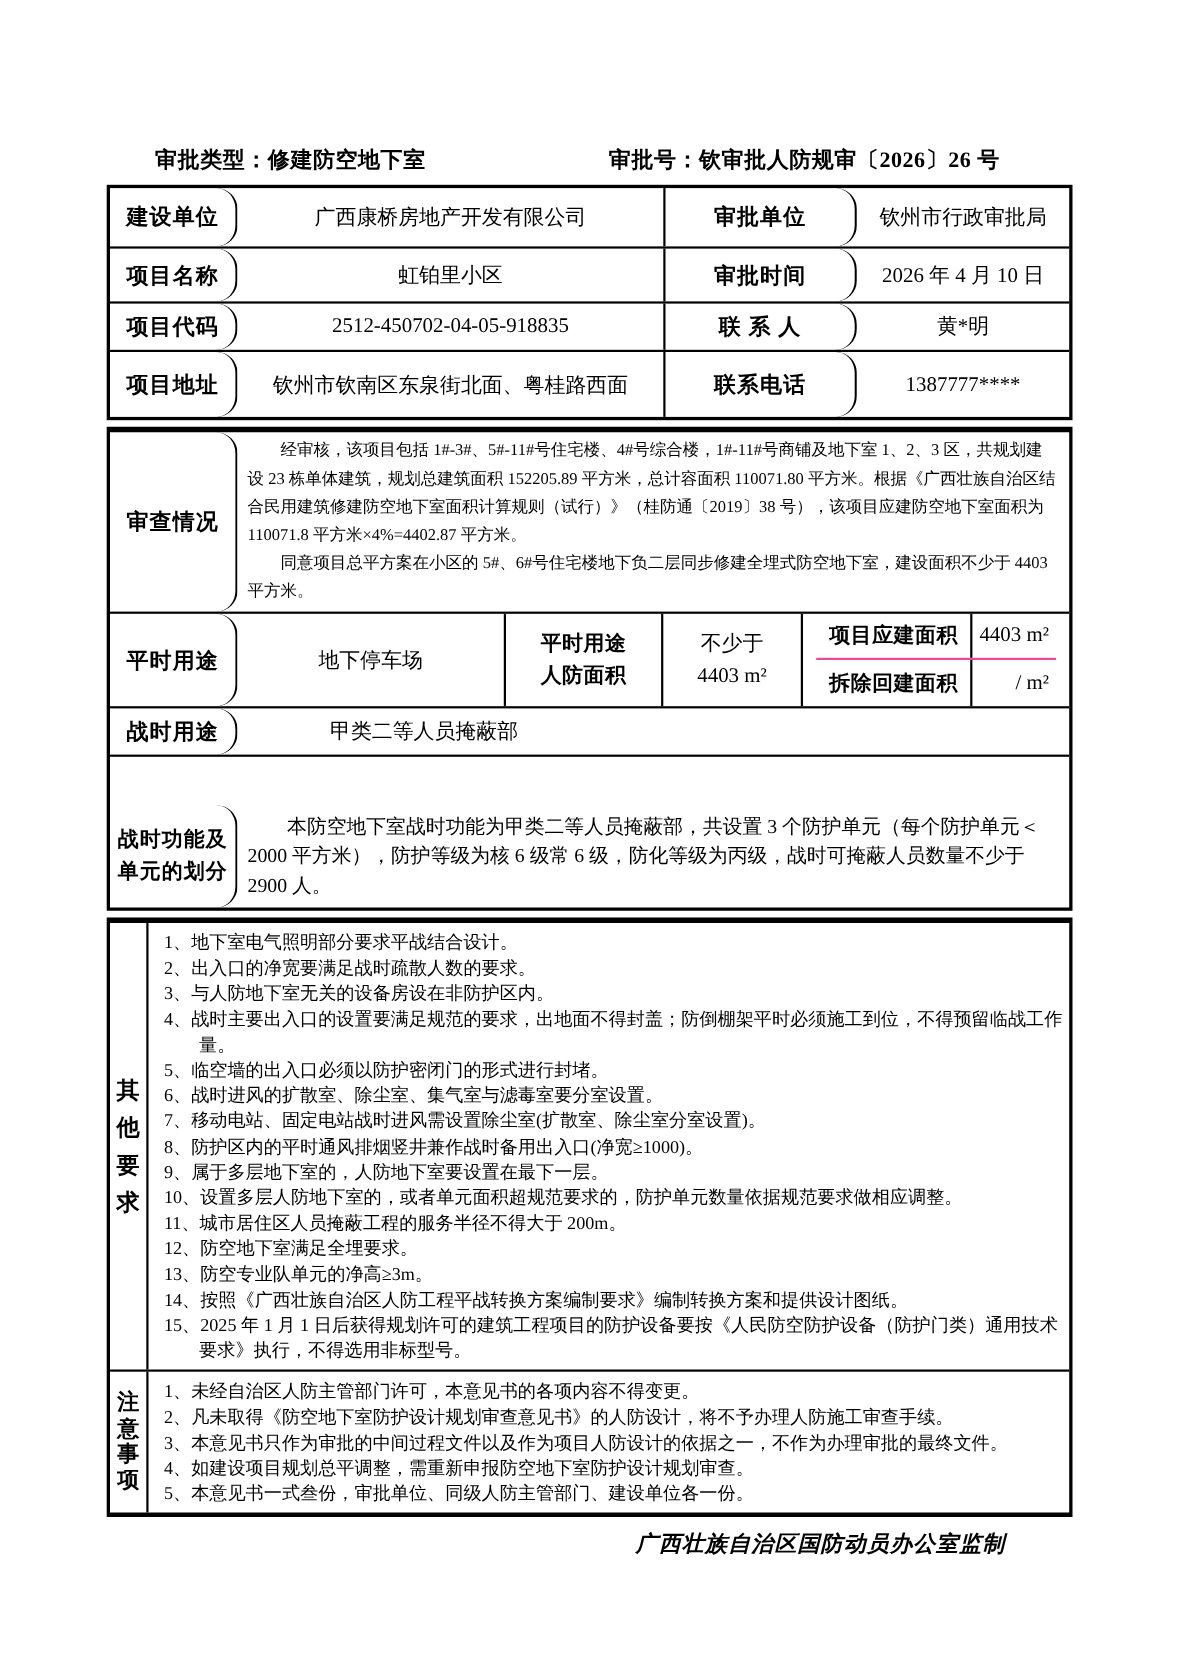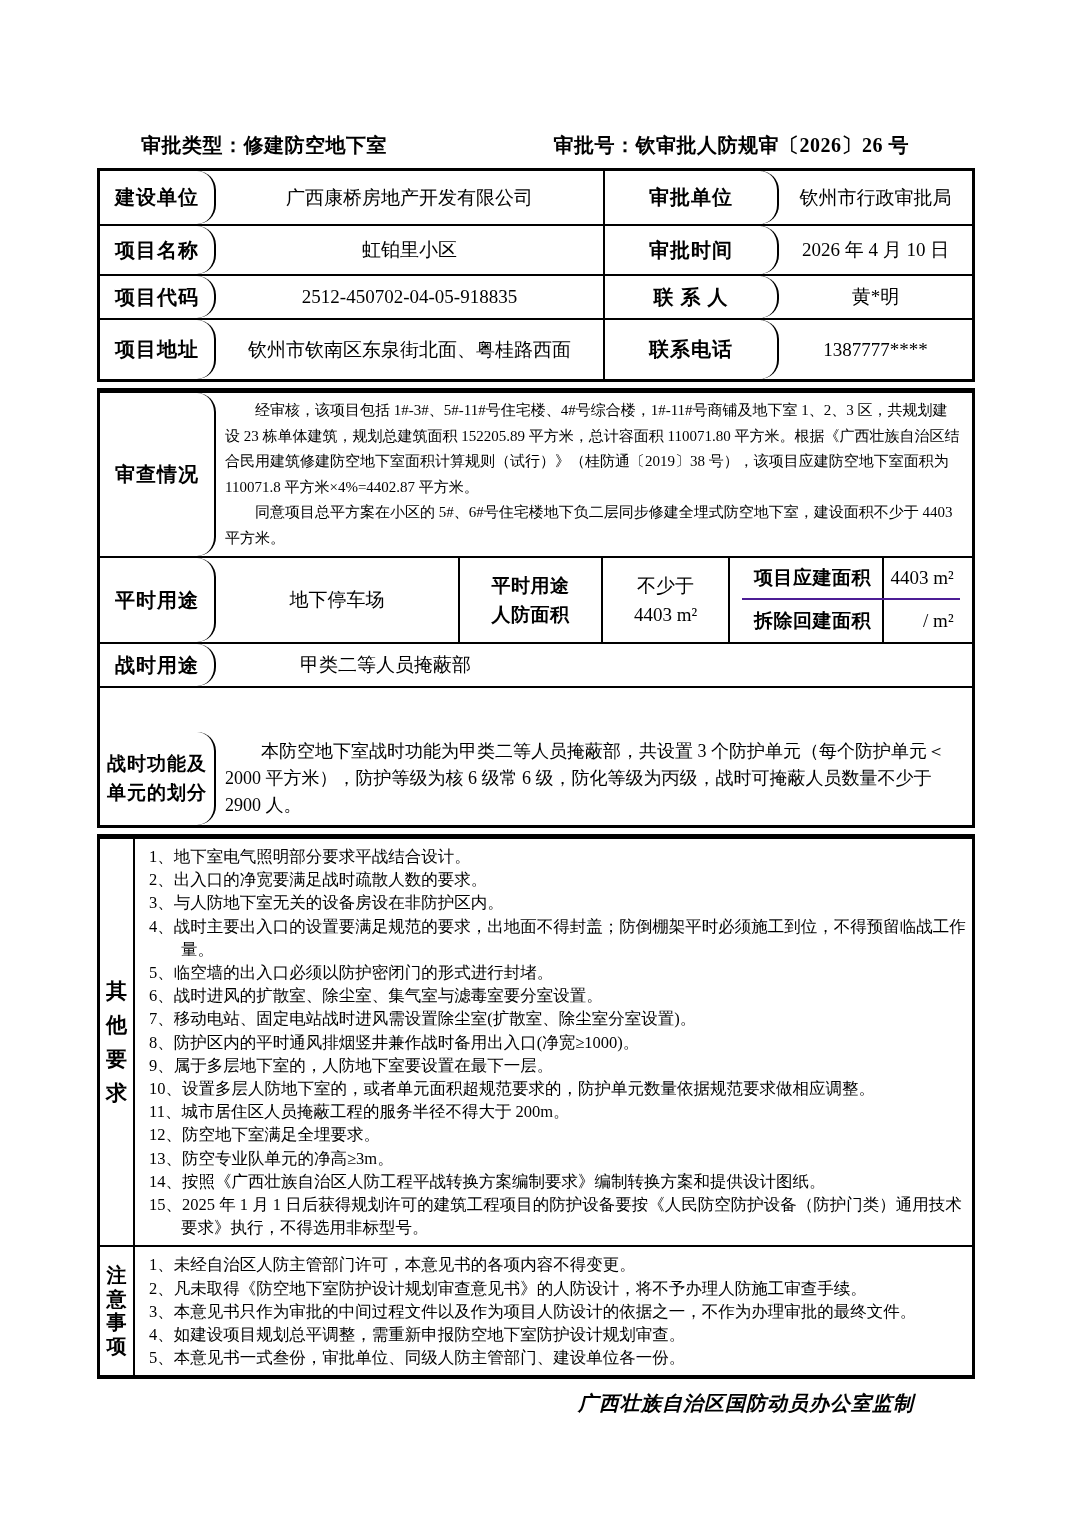--- a/index.html
+++ b/index.html
@@ -35,21 +35,21 @@
 
   
   .t2 { border-top-width:5px; margin-top:6px; }
   .t2-review { grid-template-columns:116px 1fr; }
   .review-text { display:block; text-align:left; font-size:15px; line-height:25.5px;
                  padding:5px 10px 5px 9px; }
   .review-text p { text-indent:2em; }
 
   .t2-pe { grid-template-columns:116px 244px 143px 127px 1fr; min-height:86px; }
   .pe-sub { display:grid; grid-template-rows:1fr 1fr; padding:0; align-items:stretch; }
-  .pe-sub-row { display:grid; grid-template-columns:142px 1fr; border-bottom:2px solid #4c1d95; }
+  .pe-sub-row { display:grid; grid-template-columns:142px 1fr; border-bottom:2px solid #ec4899; }
   .pe-sub-row:last-child { border-bottom:none; }
   .pe-sub-row .cell { padding:2px 6px; }
   .pe-lbl2 { font-weight:bold; font-size:19px; letter-spacing:0.5px; }
   .pe-val2 { font-size:19px; justify-content:flex-end; padding-right:14px; }
   .two-line { line-height:1.55; }
 
   .t2-war { grid-template-columns:116px 1fr; min-height:44px; }
   .war-val { justify-content:flex-start; text-align:left; padding-left:84px; font-size:19px; }
 
   .t2-func { grid-template-columns:116px 1fr;margin-top:44px; }

